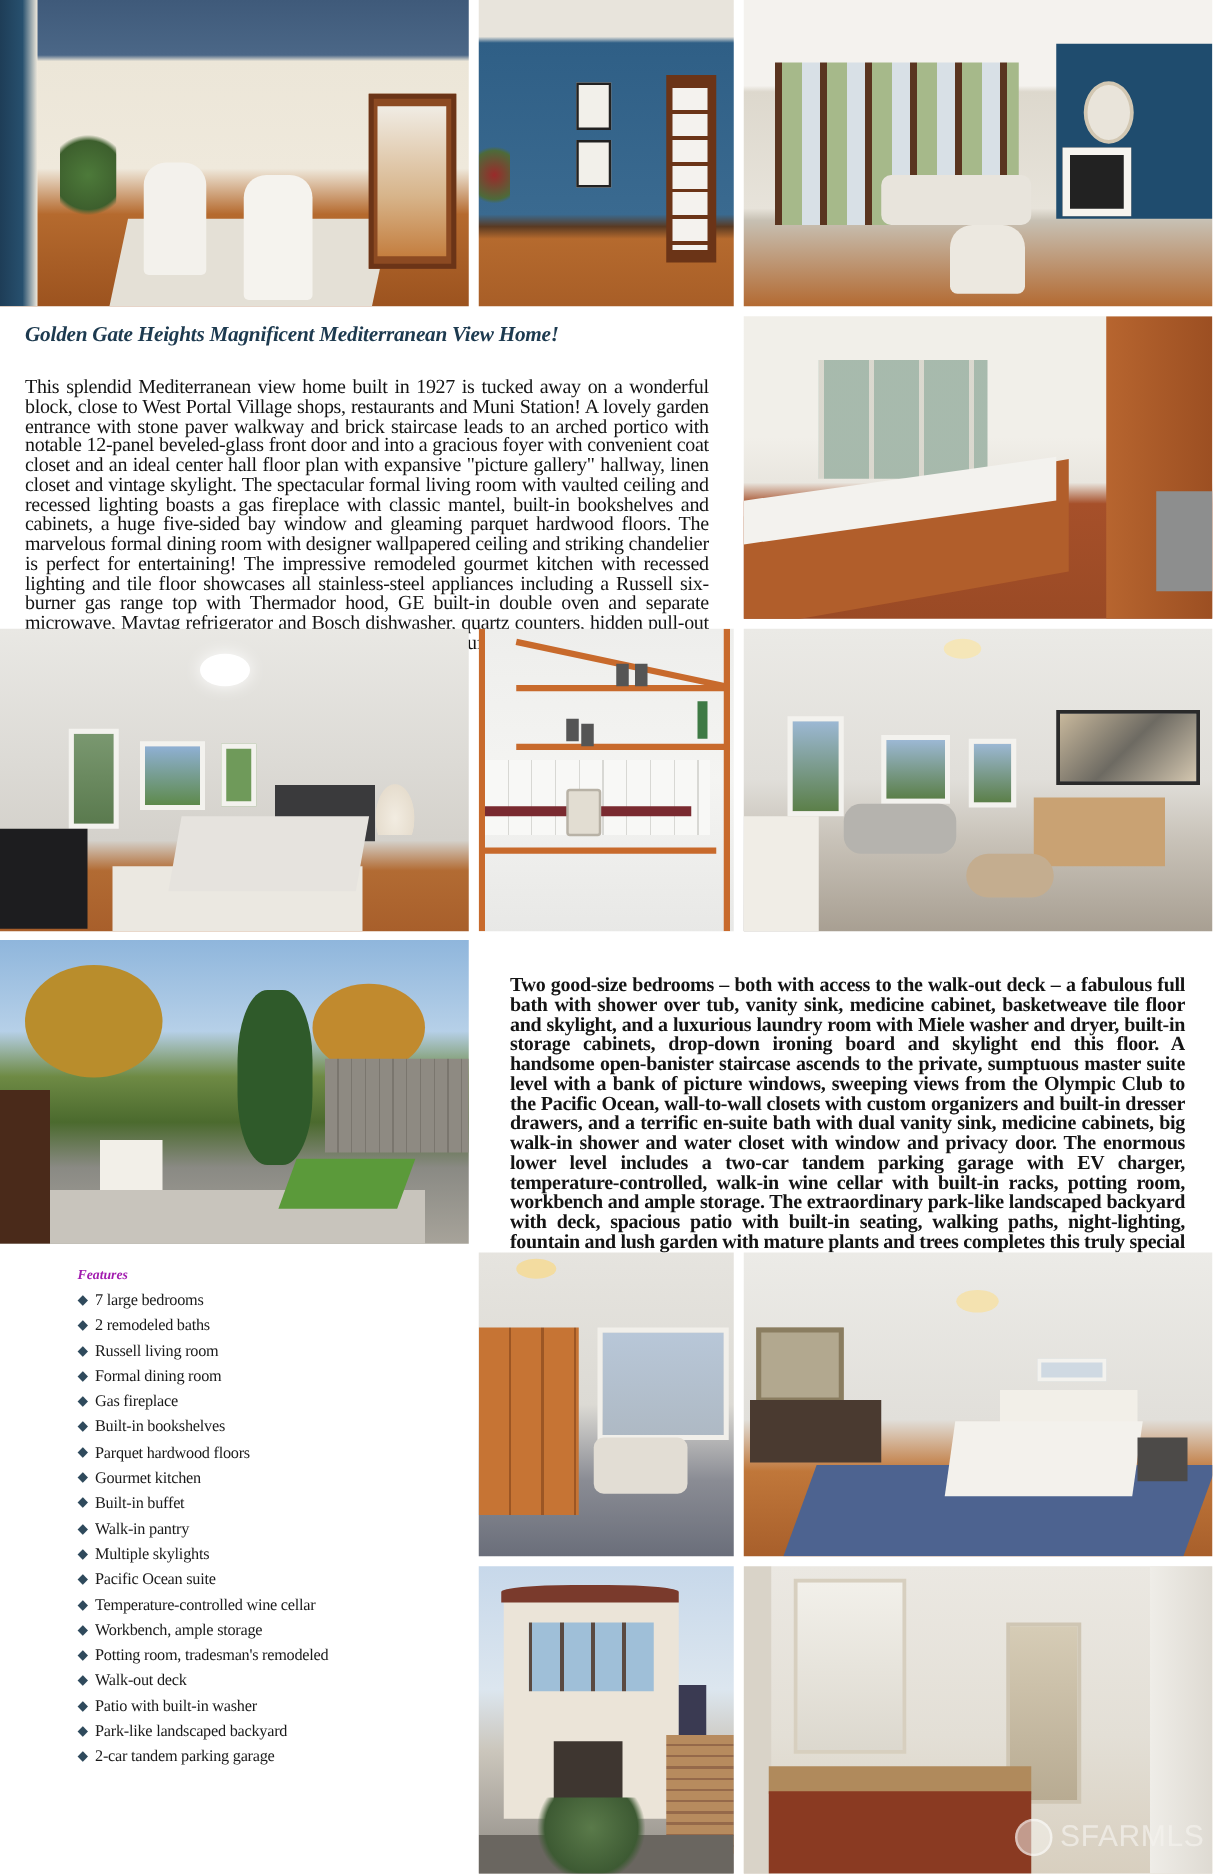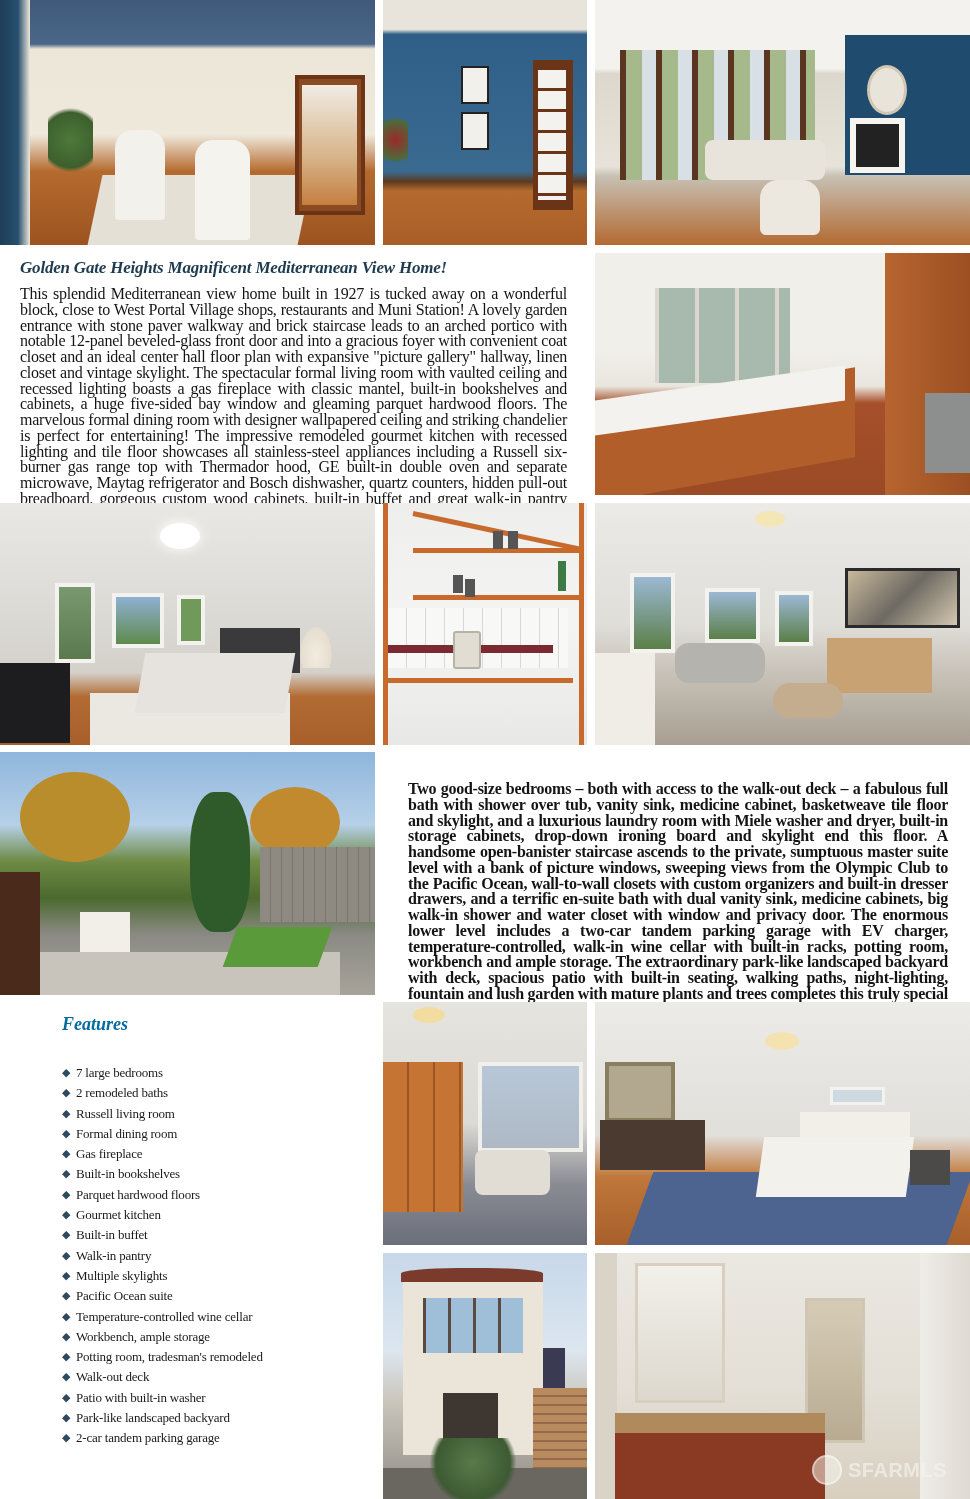--- a/index.html
+++ b/index.html
@@ -32,21 +32,21 @@
     background: linear-gradient(180deg, #f4f2ee 0%, #f4f2ee 28%, #ddd8cd 30%, #e7e3da 68%, #c7c0b3 72%, #b36a32 100%); }
   #p-living .windows { position:absolute; left:25px; top:50px; width:195px; height:130px; background:repeating-linear-gradient(90deg,#5a3520 0 6px,#a6b98a 6px 22px,#d8e0e6 22px 36px); }
   #p-living .blue { position:absolute; left:250px; top:35px; width:125px; height:140px; background:#1f4c6e; }
   #p-living .mirror { position:absolute; left:272px; top:65px; width:40px; height:50px; border-radius:50%; background:#e9e4da; border:3px solid #d2c7b2; }
   #p-living .fireplace { position:absolute; left:255px; top:118px; width:55px; height:55px; background:#222; border:6px solid #f6f4ef; }
   #p-living .sofa { position:absolute; left:110px; top:140px; width:120px; height:40px; background:#e8e4dc; border-radius:8px; }
   #p-living .chair { position:absolute; left:165px; top:180px; width:60px; height:55px; background:#ece8e0; border-radius:18px 18px 6px 6px; }
 
   
   .desc1 { position:absolute; left:20px; top:258px; width:547px; }
-  .title { font-family: "Liberation Serif", "DejaVu Serif", serif; font-style: italic; font-weight: bold; font-size: 17px; color:#1d3a4f; letter-spacing:-0.2px; margin-bottom:8px; }
+  .title { font-family: "Liberation Serif", "DejaVu Serif", serif; font-style: italic; font-weight: bold; font-size: 17px; color:#1d3a4f; letter-spacing:-0.2px; margin-bottom:24px; }
   .para { font-size: 16px; line-height: 15.75px; text-align: justify; color:#141414; letter-spacing:-0.25px; }
 
   #p-kitchen { left: 595px; top: 253px; width: 375px; height: 242px;
     background: linear-gradient(180deg, #f1efe9 0%, #f1efe9 40%, #e9e6df 55%, #a6502a 62%, #9a4a25 100%); }
   #p-kitchen .win { position:absolute; left:60px; top:35px; width:135px; height:95px; background:repeating-linear-gradient(90deg,#d8d6cc 0 4px,#9fb4a6 4px 40px); opacity:.9;}
   #p-kitchen .counter { position:absolute; left:0; top:130px; width:250px; height:35px; background:#f3f2ee; transform:skewY(-8deg); }
   #p-kitchen .cab { position:absolute; left:290px; top:0; width:85px; height:242px; background:linear-gradient(90deg,#b7652f,#9c4f22); }
   #p-kitchen .cab2 { position:absolute; left:0; top:160px; width:260px; height:90px; background:#b15e2b; transform:skewY(-10deg); transform-origin:left; }
   #p-kitchen .oven { position:absolute; left:330px; top:140px; width:45px; height:80px; background:#8d8e8e; }
 
@@ -93,21 +93,21 @@
   #p-yard .tree3 { position:absolute; left:250px; top:35px; width:90px; height:70px; border-radius:50%; background:#c18a2e; }
   #p-yard .lawn { position:absolute; left:230px; top:175px; width:95px; height:40px; background:#5b9a3a; transform:skewX(-20deg); }
   #p-yard .patio { position:absolute; left:40px; top:200px; width:300px; height:43px; background:#c8c4bc; }
   #p-yard .bench { position:absolute; left:80px; top:160px; width:50px; height:40px; background:#f2efe8; }
   #p-yard .deck { position:absolute; left:0; top:120px; width:40px; height:123px; background:#4a2a1a; }
 
   .desc2 { position:absolute; left:408px; top:781px; width:540px;font-weight:bold; }
 
   
   .features { position:absolute; left:62px; top:1014px; width:300px; }
-  .feat-title { font-style: italic; font-weight: bold; font-size: 18px; color:#0369a1; margin-bottom:28px; }
+  .feat-title { font-style: italic; font-weight: bold; font-size: 11px; color:#a21caf; margin-bottom:4px; }
   .feat-list { list-style:none; }
   .feat-item { display:flex; align-items:center; font-size:13px; line-height:20.3px; color:#1a1a1a; letter-spacing:-0.2px; }
   .bullet { display:inline-block; width:14px; color:#2f4a5c; font-size:11px; font-family:"DejaVu Sans", sans-serif; }
   .price { margin-top:16px; font-style: italic; font-weight: bold; font-size: 18px; color:#1d3a4f; }
 
   
   #p-bed3 { left: 383px; top: 1002px; width: 204px; height: 243px;
     background: linear-gradient(180deg, #e6e4df 0%, #dcdad4 50%, #8a8c94 75%, #6a6e7a 100%); }
   #p-bed3 .closet { position:absolute; left:0; top:60px; width:80px; height:150px; background:repeating-linear-gradient(90deg,#c67434 0 24px,#9c5624 24px 26px); }
   #p-bed3 .win { position:absolute; left:95px; top:60px; width:105px; height:90px; background:linear-gradient(180deg,#b8c7d8,#aeb9c4); border:4px solid #f1efea; }
@@ -141,21 +141,21 @@
     background: linear-gradient(180deg, #ebe8e2 0%, #e3dfd6 55%, #d8cfbf 100%); }
   #p-bath .mirror { position:absolute; left:40px; top:10px; width:90px; height:140px; background:linear-gradient(180deg,#f2f0ea,#dcd8ce); border:3px solid #d7cfbf; }
   #p-bath .shower { position:absolute; left:210px; top:45px; width:60px; height:145px; background:linear-gradient(180deg,#d6ccb6,#b8ab92); border:3px solid #cfc6b4; }
   #p-bath .counter { position:absolute; left:20px; top:160px; width:210px; height:22px; background:#b08a5c; }
   #p-bath .vanity { position:absolute; left:20px; top:180px; width:210px; height:66px; background:#8a3a22; }
   #p-bath .frame-left { position:absolute; left:0; top:0; width:22px; height:246px; background:#d9d3c8; }
   #p-bath .frame-right { position:absolute; right:0; top:0; width:50px; height:246px; background:linear-gradient(90deg,#efede8,#dedad2); }
 
   .watermark { position:absolute; left:812px; top:1455px; display:flex; align-items:center; gap:6px; opacity:.75; }
   .wm-logo { width:30px; height:30px; border-radius:50%; background:rgba(245,243,238,.7); border:2px solid rgba(255,255,255,.8); }
-  .wm-text { font-family:"Liberation Sans", "DejaVu Sans", sans-serif; font-size:20px; font-weight:bold; color:rgba(245,243,238,.9); letter-spacing:0.5px; }
+  .wm-text { font-family:"Liberation Sans", "DejaVu Sans", sans-serif; font-size:24px; font-weight:normal; color:rgba(245,243,238,.9); letter-spacing:0.5px; }
 </style>
 </head>
 <body>
 
 <div class="photo" id="p-dining">
   <div class="arch"></div>
     <div class="rug"></div>
     <div class="plant"></div>
   <div class="door"></div>
     <div class="door-in"></div>

